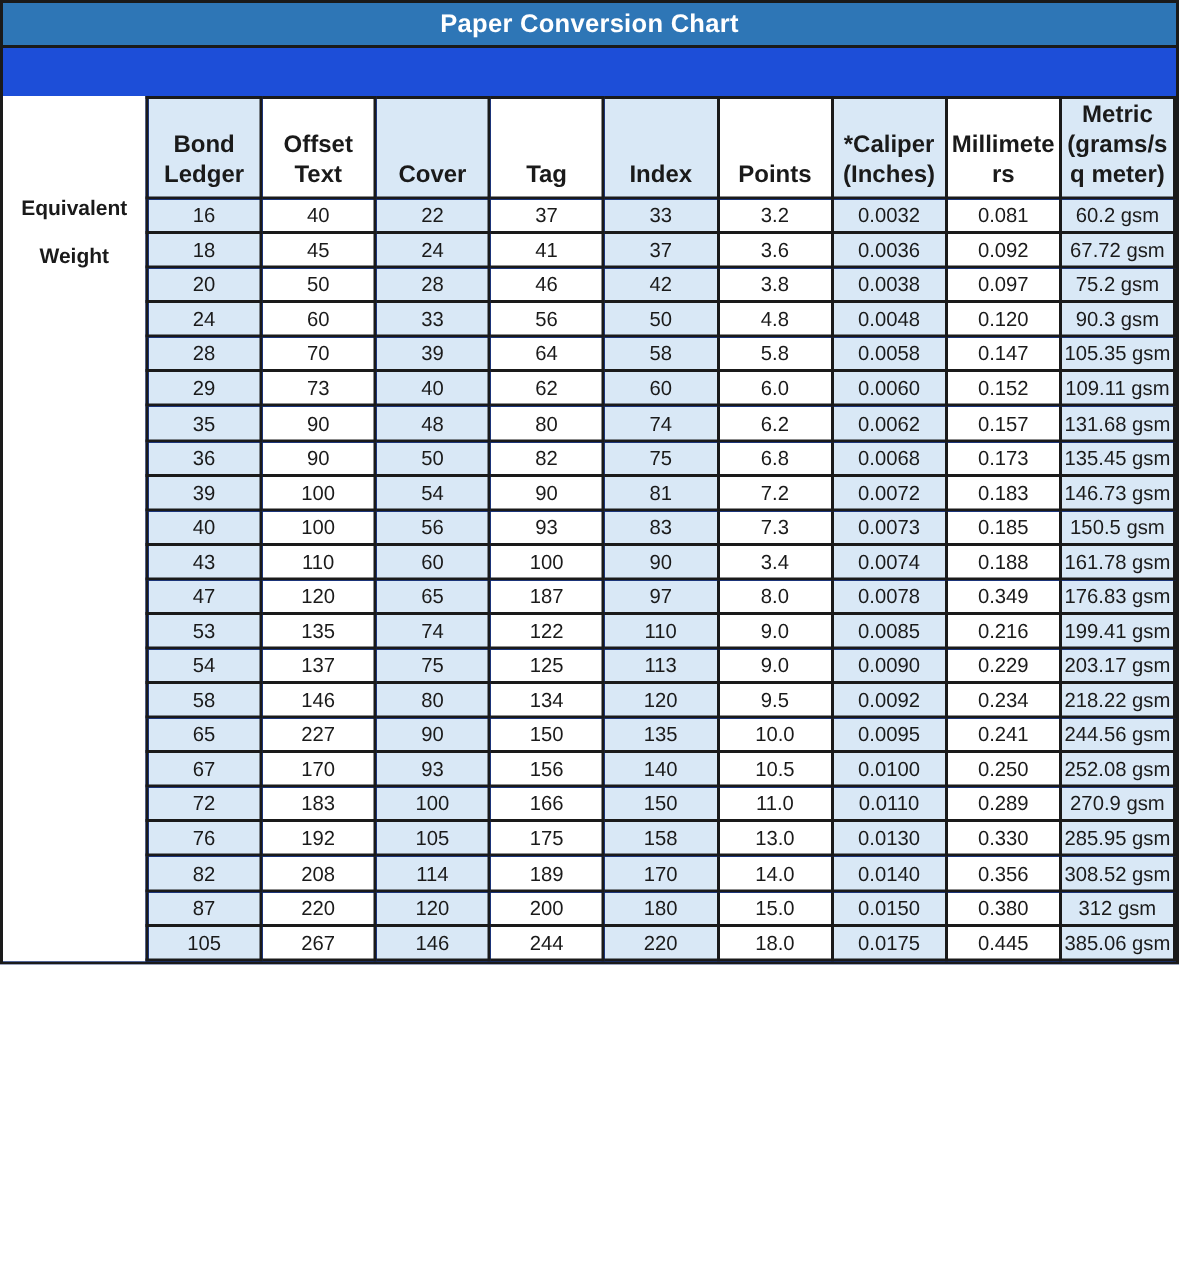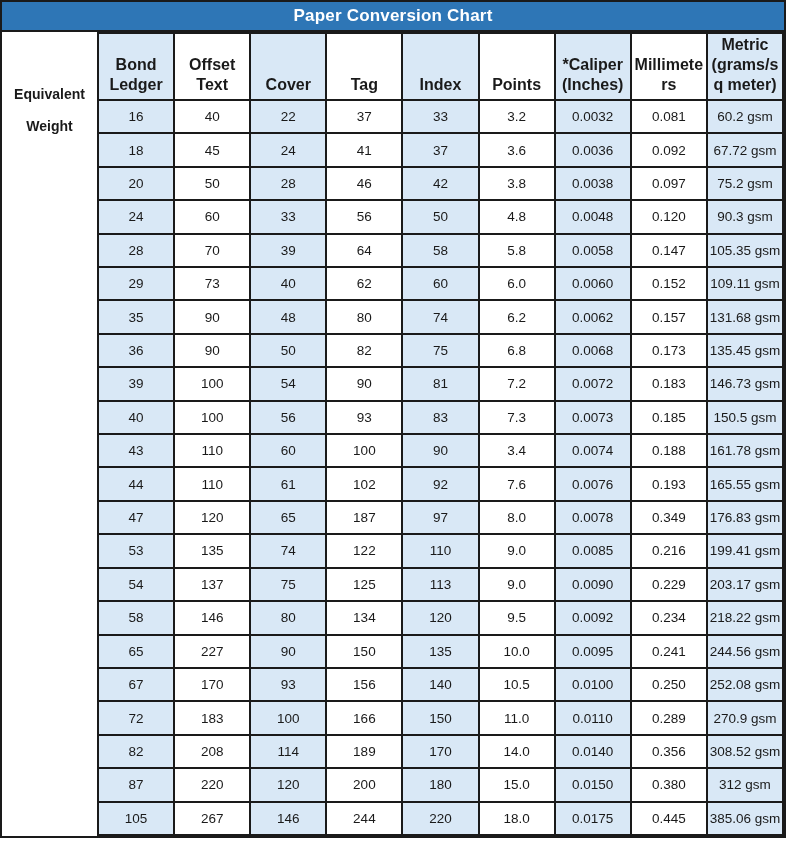--- a/index.html
+++ b/index.html
@@ -5,38 +5,39 @@
   :root{
     --title-bg:#2E76B6;
     --cell-blue:#D9E8F6;
     --border:#1A1A1A;
     --text:#1A1A1A;
   }
   *{box-sizing:border-box;}
   html,body{margin:0;padding:0;background:#fff;}
   body{font-family:"Liberation Sans",sans-serif;}
   .chart{
-    width:786px;height:838px;
+    width:786px;height:643px;
     border:2px solid var(--border);
-    background:#0f172a;
+    background:#1d4ed8;
     display:flex;flex-direction:column;
     overflow:hidden;
+    gap:32px;
   }
   .titlebar{
     height:30px;flex:0 0 30px;
     background:var(--title-bg);
     border-bottom:2px solid var(--border);
     color:#fff;font-weight:bold;font-size:17px;
     display:flex;align-items:center;justify-content:center;
     letter-spacing:.2px;
   }
   .body{flex:1;display:flex;min-height:0;}
   .side{
     width:95px;flex:0 0 95px;
-    padding-top:46px;
+    padding-top:58px;
     text-align:center;
     font-weight:bold;font-size:14px;
     line-height:32px;
     color:var(--text);
     background:#fff;
   }
   table{
     border-collapse:collapse;
     table-layout:fixed;
     width:689px;height:100%;
@@ -201,31 +202,20 @@
             <td class="white">110</td>
             <td class="blue">60</td>
             <td class="white">100</td>
             <td class="blue">90</td>
             <td class="white">3.4</td>
             <td class="blue">0.0074</td>
             <td class="white">0.188</td>
             <td class="blue">161.78 gsm</td>
           </tr>
           <tr>
-            <td class="blue">44</td>
-            <td class="white">110</td>
-            <td class="blue">61</td>
-            <td class="white">102</td>
-            <td class="blue">92</td>
-            <td class="white">7.6</td>
-            <td class="blue">0.0076</td>
-            <td class="white">0.193</td>
-            <td class="blue">165.55 gsm</td>
-          </tr>
-          <tr>
             <td class="blue">47</td>
             <td class="white">120</td>
             <td class="blue">65</td>
             <td class="white">187</td>
             <td class="blue">97</td>
             <td class="white">8.0</td>
             <td class="blue">0.0078</td>
             <td class="white">0.349</td>
             <td class="blue">176.83 gsm</td>
           </tr>
@@ -289,20 +279,31 @@
             <td class="white">183</td>
             <td class="blue">100</td>
             <td class="white">166</td>
             <td class="blue">150</td>
             <td class="white">11.0</td>
             <td class="blue">0.0110</td>
             <td class="white">0.289</td>
             <td class="blue">270.9 gsm</td>
           </tr>
           <tr>
+            <td class="blue">76</td>
+            <td class="white">192</td>
+            <td class="blue">105</td>
+            <td class="white">175</td>
+            <td class="blue">158</td>
+            <td class="white">13.0</td>
+            <td class="blue">0.0130</td>
+            <td class="white">0.330</td>
+            <td class="blue">285.95 gsm</td>
+          </tr>
+          <tr>
             <td class="blue">82</td>
             <td class="white">208</td>
             <td class="blue">114</td>
             <td class="white">189</td>
             <td class="blue">170</td>
             <td class="white">14.0</td>
             <td class="blue">0.0140</td>
             <td class="white">0.356</td>
             <td class="blue">308.52 gsm</td>
           </tr>

